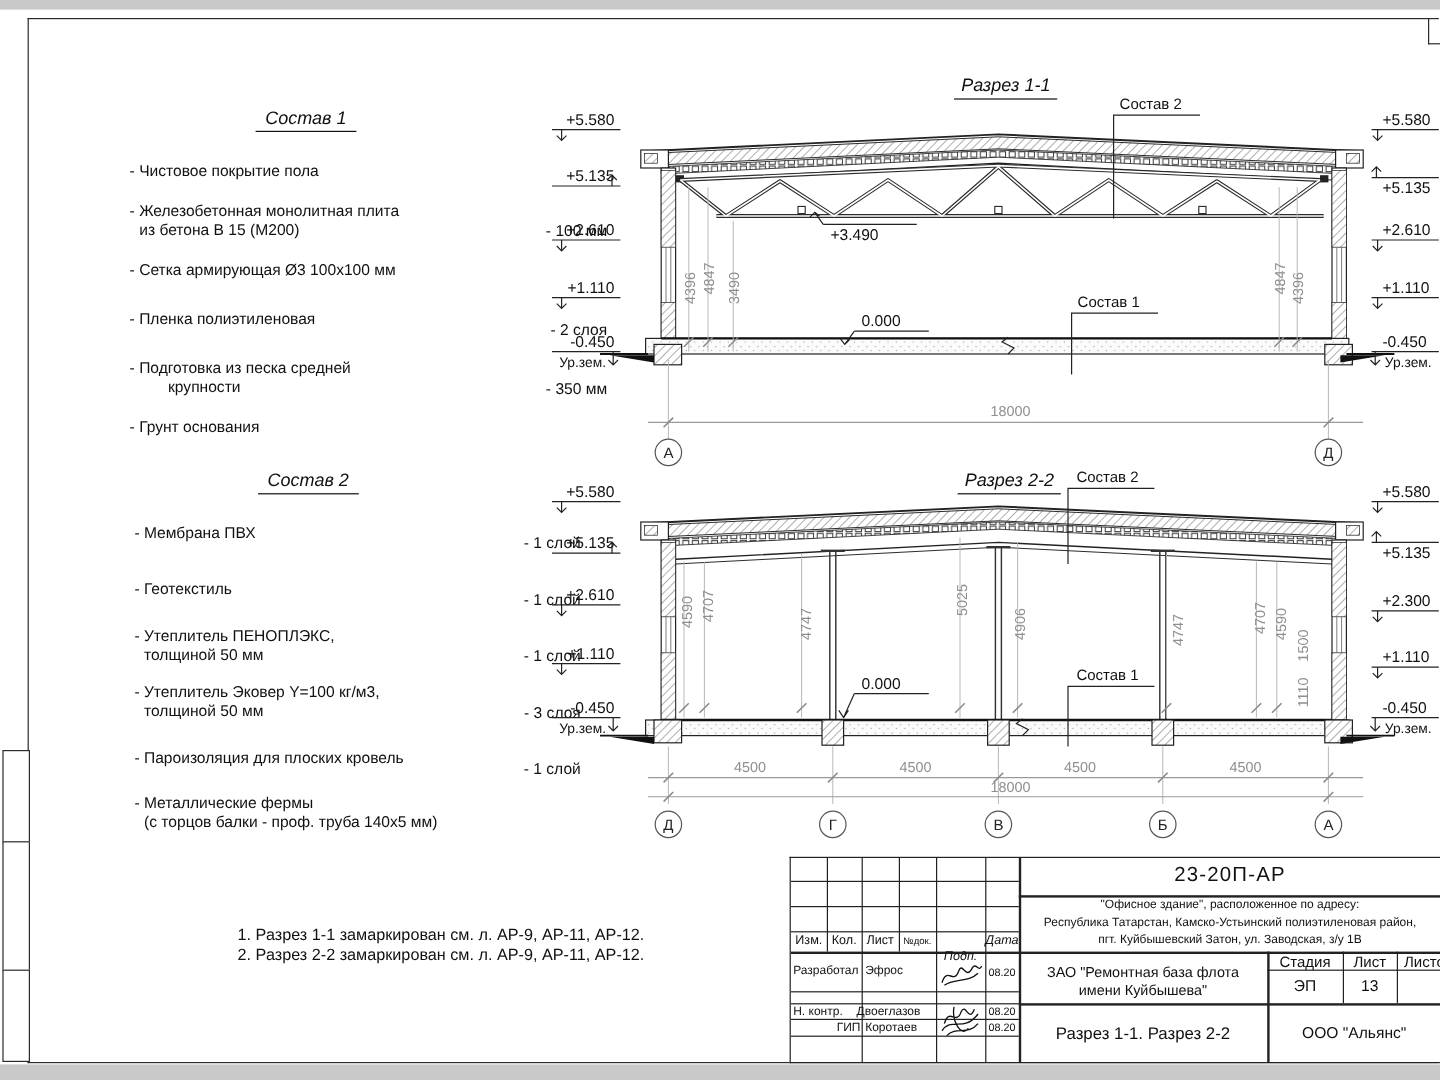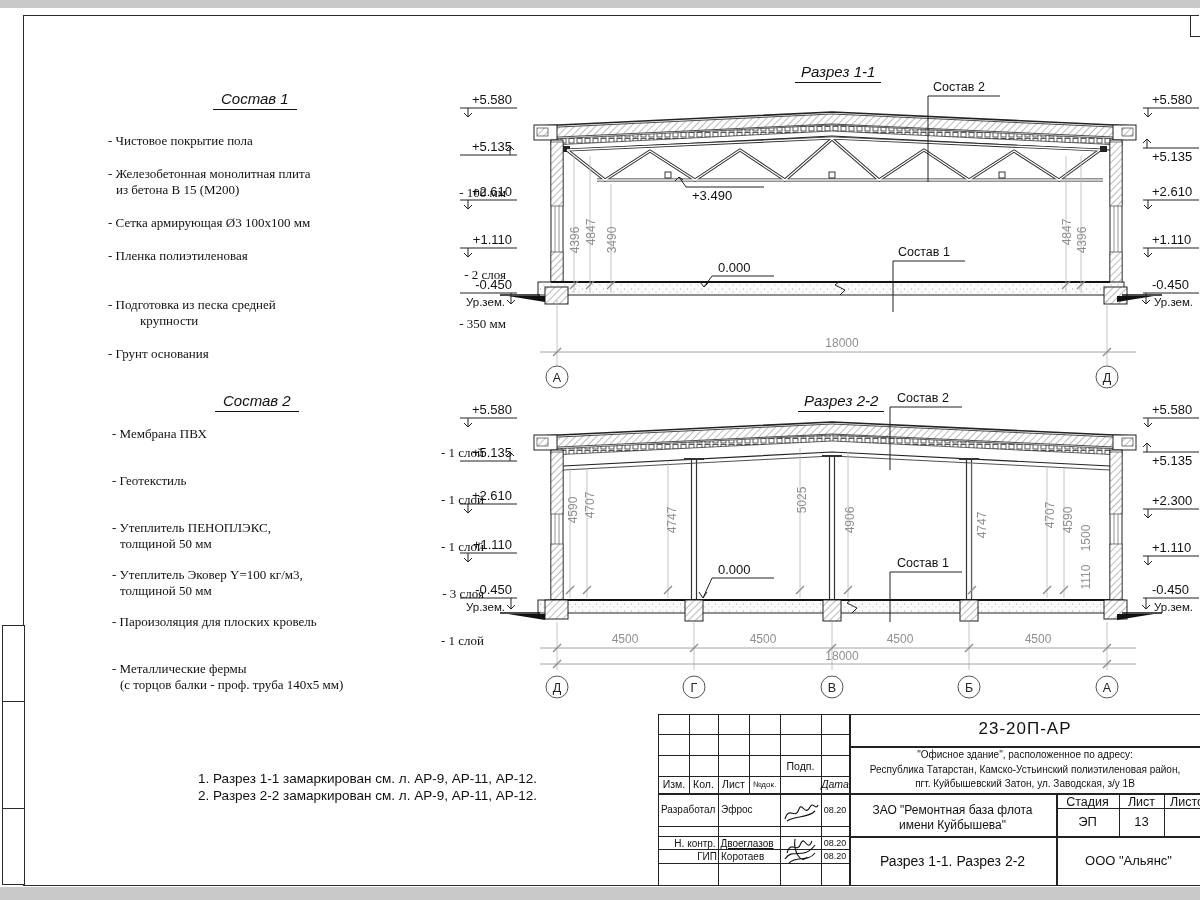--- a/index.html
+++ b/index.html
@@ -9,21 +9,21 @@
   .frame{position:absolute;left:23px;top:15px;width:1175px;height:869px;
          border:1.6px solid #2a2a2a;border-right:none;}
   .edgecell{position:absolute;left:2px;width:21px;border:1px solid #2a2a2a;background:#fff;}
   .fmtbox{position:absolute;left:1190px;top:15px;width:10px;height:21px;
           border-left:1.4px solid #2a2a2a;border-bottom:1.4px solid #2a2a2a;}
   .s-title{position:absolute;font-style:italic;font-size:15px;padding:0 8px 2px 8px;
            border-bottom:1px solid #111;white-space:nowrap;}
   .sec-title{position:absolute;font-style:italic;font-size:15px;padding:0 6px 2px 6px;
              border-bottom:1px solid #111;white-space:nowrap;z-index:3;}
   .sostav{position:absolute;font-size:13px;line-height:16px;}
-  .srow{display:flex;justify-content:space-between;align-items:flex-start;font-family:Liberation Serif, serif;}
+  .srow{display:flex;justify-content:space-between;align-items:center;}
   .sostav-1 .srow{margin-bottom:14px;}
   .sostav-2 .srow{margin-bottom:12px;}
   .srow .val{white-space:nowrap;margin-top:19px;}
   .notes{position:absolute;left:198px;top:770px;font-size:13.5px;line-height:17px;}
   svg{position:absolute;overflow:visible;}
   svg text{font-family:"Liberation Sans",sans-serif;}
   .lvl{font-size:13px;fill:#111;}
   .dim{font-size:12px;fill:#8f8f8f;}
   .lbl{font-size:12.5px;fill:#111;}
   .ax{font-size:12.5px;fill:#222;text-anchor:middle;}
@@ -518,28 +518,28 @@
   <div class="hl" style="left:0;top:134px;width:190px;"></div>
   <div class="hl" style="left:0;top:148px;width:190px;"></div>
   <div class="hl hv" style="left:190px;top:31px;width:352px;"></div>
   <div class="hl hv" style="left:190px;top:121px;width:352px;"></div>
   <div class="hl" style="left:397px;top:93px;width:145px;"></div>
 
   <div class="cell" style="left:0;top:63px;width:30px;">Изм.</div>
   <div class="cell" style="left:30px;top:63px;width:29px;">Кол.</div>
   <div class="cell" style="left:59px;top:63px;width:31px;">Лист</div>
   <div class="cell" style="left:90px;top:65px;width:31px;font-size:8px;">№док.</div>
-  <div class="cell" style="left:121px;top:45px;width:41px;">Подп.</div>
+  <div class="cell" style="left:121px;top:76px;width:41px;font-style:italic;">Подп.</div>
   <div class="cell" style="left:162px;top:63px;width:28px;font-style:italic;">Дата</div>
 
   <div class="cell small" style="left:2px;top:89px;width:71px;text-align:left;">Разработал</div>
   <div class="cell small" style="left:62px;top:89px;width:58px;text-align:left;">Эфрос</div>
   <div class="cell" style="left:162px;top:90px;width:28px;font-size:9px;">08.20</div>
-  <div class="cell small" style="left:2px;top:123px;width:68px;text-align:center;">Н. контр.</div>
-  <div class="cell small" style="left:58px;top:123px;width:60px;text-align:center;text-decoration:underline;">Двоеглазов</div>
+  <div class="cell small" style="left:2px;top:123px;width:68px;text-align:left;">Н. контр.</div>
+  <div class="cell small" style="left:48px;top:123px;width:60px;text-align:right;">Двоеглазов</div>
   <div class="cell" style="left:162px;top:123px;width:28px;font-size:9px;">08.20</div>
   <div class="cell small" style="left:2px;top:136px;width:56px;text-align:right;">ГИП</div>
   <div class="cell small" style="left:62px;top:136px;width:60px;text-align:left;">Коротаев</div>
   <div class="cell" style="left:162px;top:136px;width:28px;font-size:9px;">08.20</div>
 
   <svg style="left:122px;top:80px;" width="40" height="72" viewBox="0 0 40 72">
     <path d="M4,24 C8,10 14,26 18,14 C21,6 24,22 29,12 C32,6 35,16 37,10 M6,26 C14,20 26,24 34,16" stroke="#111" stroke-width="1.1" fill="none"></path>
     <path d="M6,58 C10,44 16,60 20,48 C24,40 26,58 31,46 M4,64 C12,52 22,66 34,50 M8,68 C16,60 26,68 34,58 M14,44 C12,56 20,70 26,62" stroke="#111" stroke-width="1.1" fill="none"></path>
   </svg>
 

